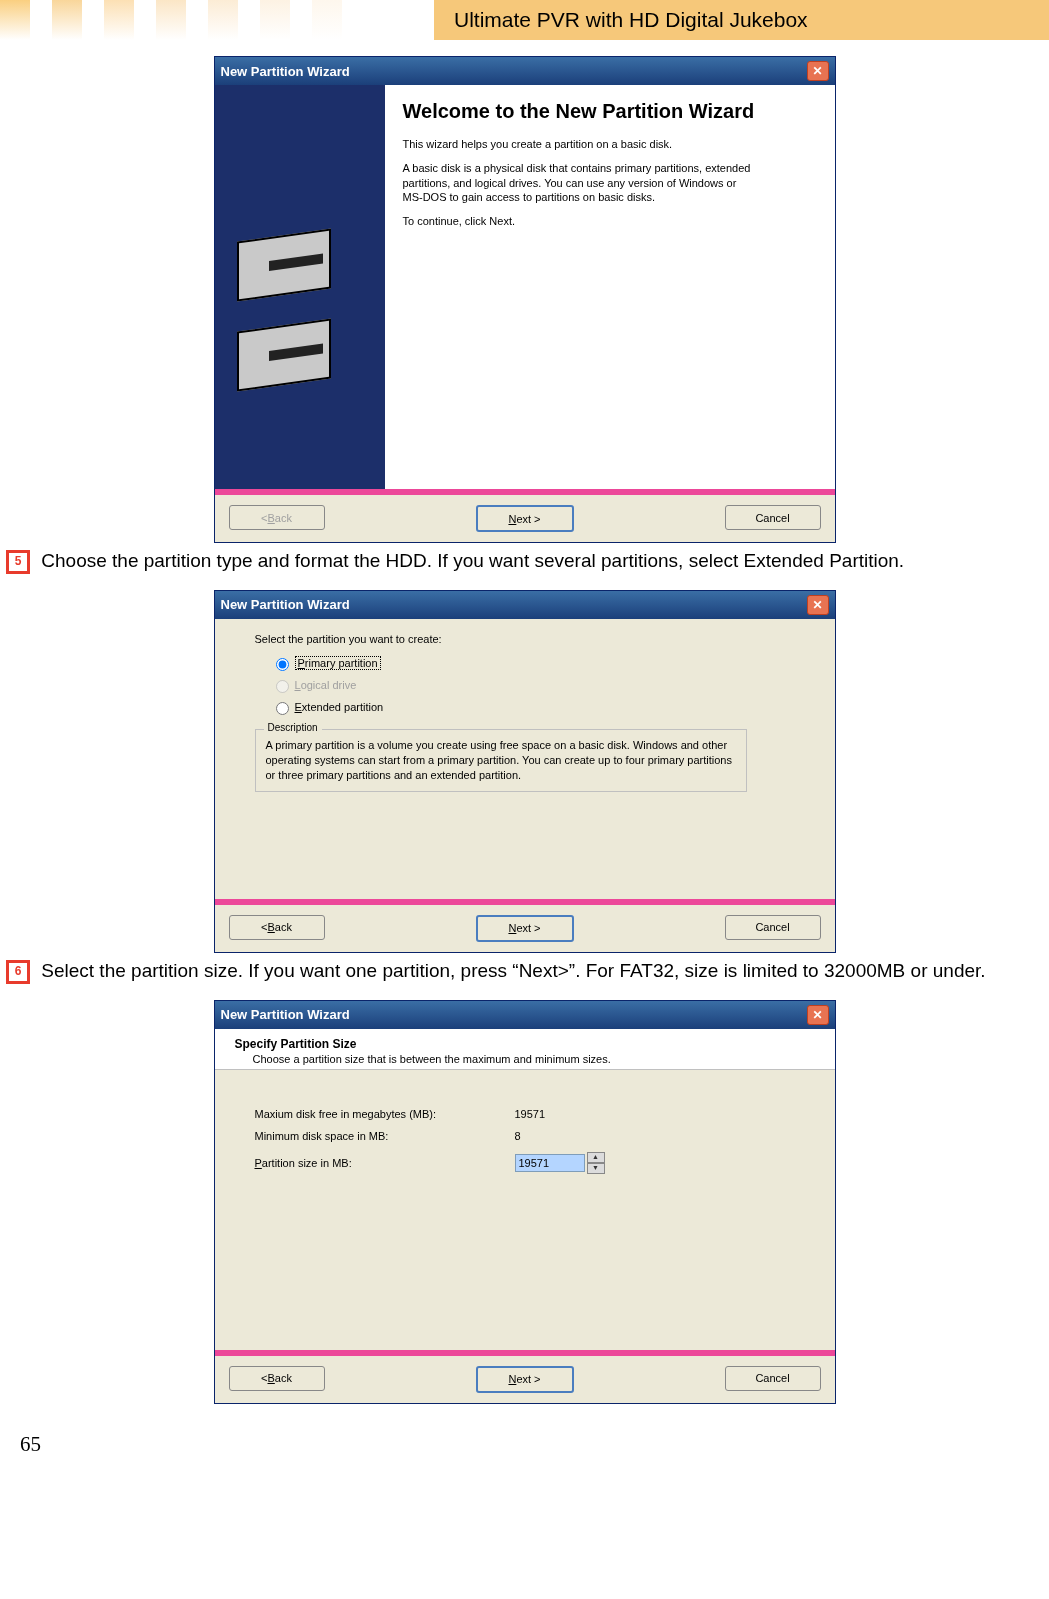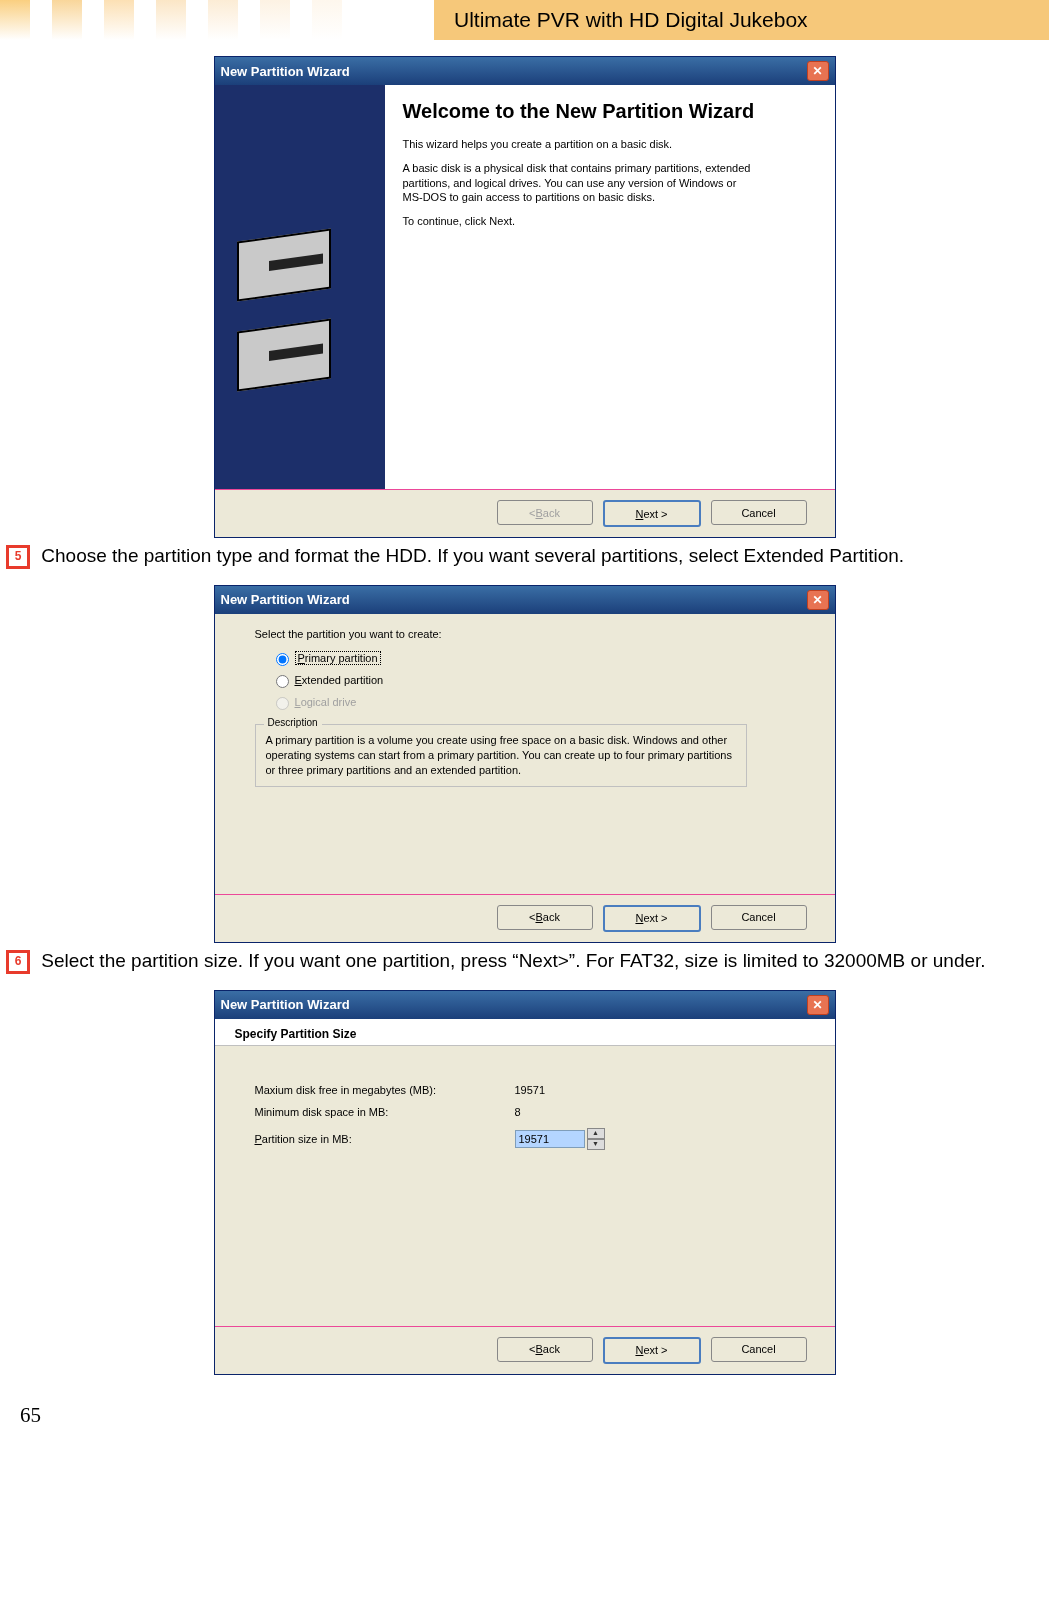--- a/index.html
+++ b/index.html
@@ -227,26 +227,26 @@
     height: 9px;
     background: #dcdcdc;
     border: 1px solid #888;
     font-size: 7px;
     line-height: 7px;
     text-align: center;
     color: #333;
   }
 
   .button-bar {
-    border-top: 1px solid #ec4899;
+    border-top: 6px solid #ec4899;
     background: #ece9d8;
     display: flex;
-    justify-content: flex-end;
+    justify-content: space-between;
     gap: 10px;
-    padding: 10px 28px;
+    padding: 10px 14px;
   }
   .btn {
     min-width: 78px;
     height: 23px;
     border: 1px solid #888;
     border-radius: 3px;
     background: #ece9d8;
     font-size: 11px;
     display: inline-flex;
     align-items: center;
@@ -356,27 +356,27 @@
       <span class="title-text">New Partition Wizard</span>
       <span class="close-btn">✕</span>
     </div>
     <div class="dialog-body-main">
       <div>Select the partition you want to create:</div>
       <div style="margin:10px 0 0 16px;">
         <div class="radio-row">
           <input type="radio" checked="" style="">
           <span class="radio-selected"><span class="underline-char">P</span>rimary partition</span>
         </div>
+        <div class="radio-row radio-disabled">
+          <input type="radio" disabled="" style="">
+          <span><span class="underline-char">L</span>ogical drive</span>
+        </div>
         <div class="radio-row">
           <input type="radio" style="">
           <span><span class="underline-char">E</span>xtended partition</span>
-        </div>
-        <div class="radio-row radio-disabled">
-          <input type="radio" disabled="" style="">
-          <span><span class="underline-char">L</span>ogical drive</span>
         </div>
       </div>
       <div class="desc-box">
         <span class="legend">Description</span>
         <p>A primary partition is a volume you create using free space on a basic disk. Windows and other operating systems can start from a primary partition. You can create up to four primary partitions or three primary partitions and an extended partition.</p>
       </div>
     </div>
     <div class="button-bar">
       <span class="btn">&lt; <span class="underline-char">B</span>ack</span>
       <span class="btn btn-default"><span class="underline-char">N</span>ext &gt;</span>
@@ -391,20 +391,21 @@
 </div>
 
 <div class="dialog-wrap">
   <div class="dialog">
     <div class="dialog-title">
       <span class="title-text">New Partition Wizard</span>
       <span class="close-btn">✕</span>
     </div>
     <div class="dialog-body-inner">
       <div class="inner-title">Specify Partition Size</div>
+      <div class="inner-sub">Choose a partition size that is between the maximum and minimum sizes.</div>
     </div>
     <div class="dialog-body-main">
       <div class="size-rows">
         <div class="size-row">
           <span class="lbl">Maxium disk free in megabytes (MB):</span>
           <span class="val">19571</span>
         </div>
         <div class="size-row">
           <span class="lbl">Minimum disk space in MB:</span>
           <span class="val">8</span>

